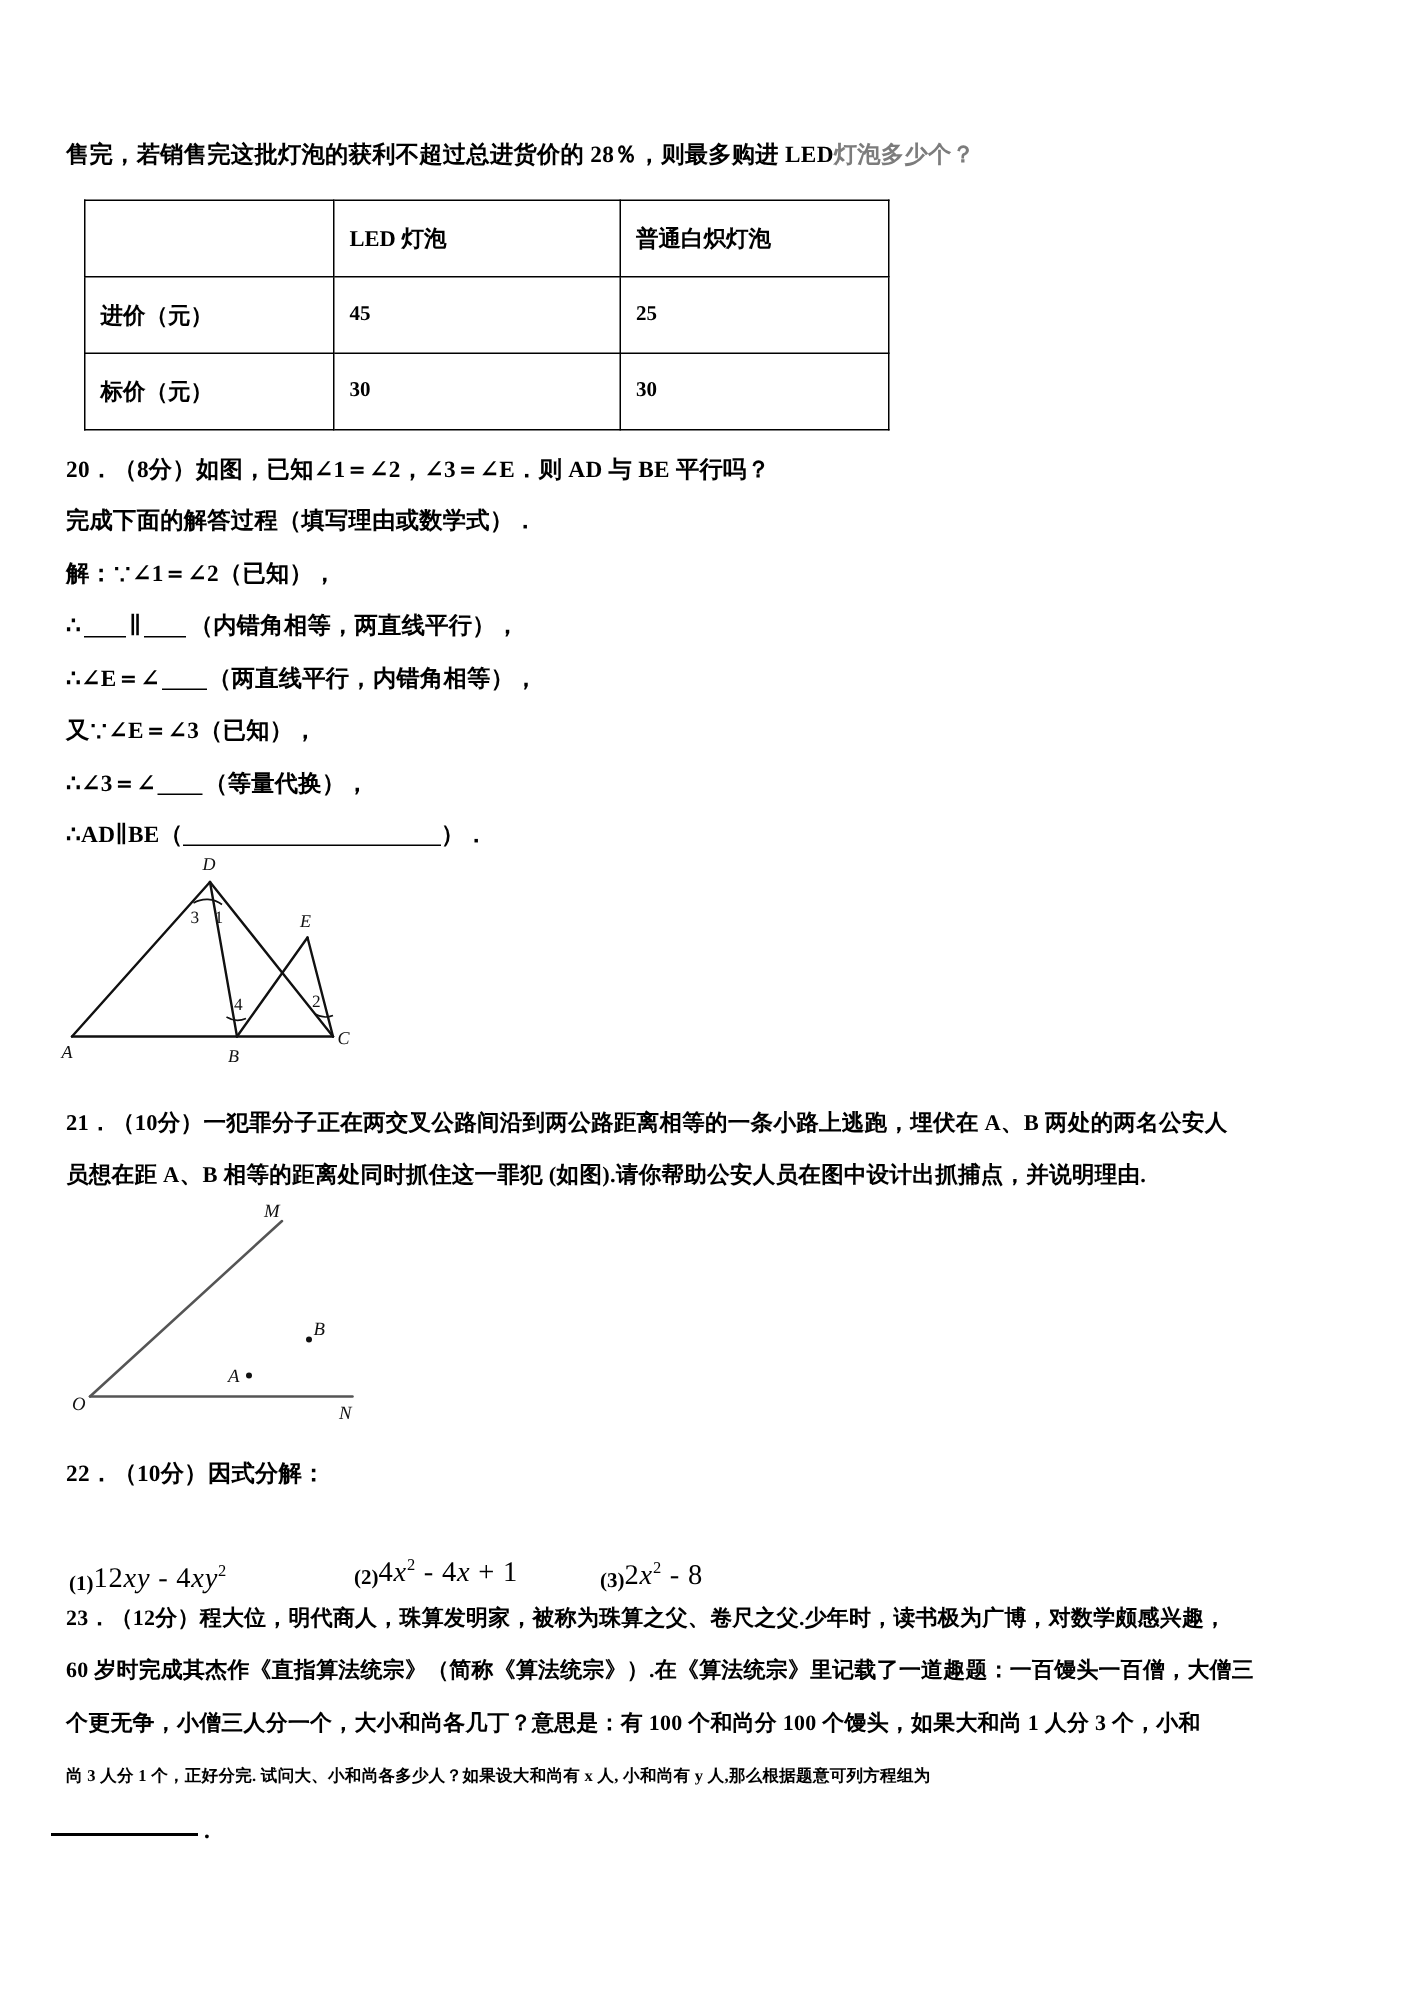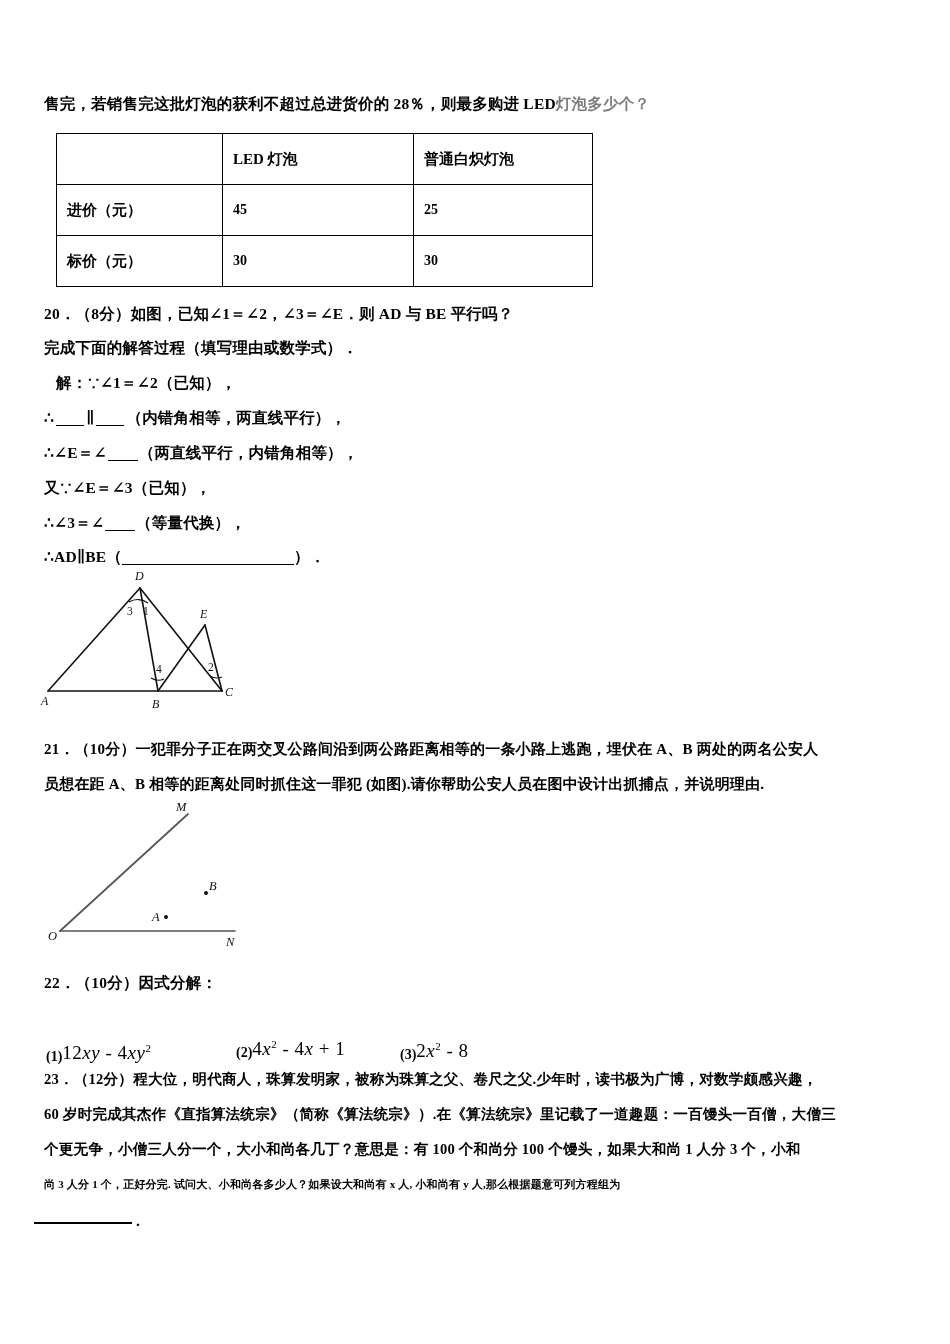--- a/index.html
+++ b/index.html
@@ -147,21 +147,21 @@
     <tr>
       <td class="c0">标价（元）</td>
       <td class="c1 num">30</td>
       <td class="c2 num">30</td>
     </tr>
   </tbody>
     </table>
 
   <div class="line" style="left:44px; top:303px;">20．（8分）如图，已知∠1＝∠2，∠3＝∠E．则 AD 与 BE 平行吗？</div>
   <div class="line" style="left:44px; top:337px;">完成下面的解答过程（填写理由或数学式）．</div>
-  <div class="line" style="left:56px; top:372px;">解：∵∠1＝∠2（已知），</div>
+  <div class="line" style="left:44px; top:372px;">解：∵∠1＝∠2（已知），</div>
 
   <div class="line" style="left:44px; top:407px;">
     <span>∴</span><span class="blank-s"></span><span>∥</span><span class="blank-s"></span><span>（内错角相等，两直线平行），</span>
   </div>
 
   <div class="line" style="left:44px; top:442px;">
     <span>∴∠E＝∠</span><span class="blank-m"></span><span>（两直线平行，内错角相等），</span>
   </div>
 
   <div class="line" style="left:44px; top:477px;">又∵∠E＝∠3（已知），</div>

